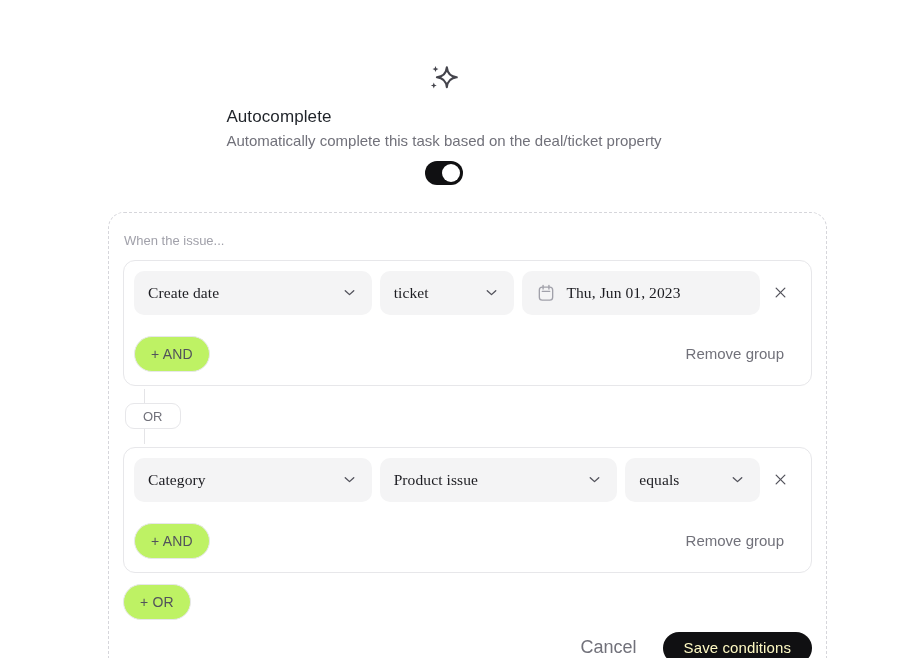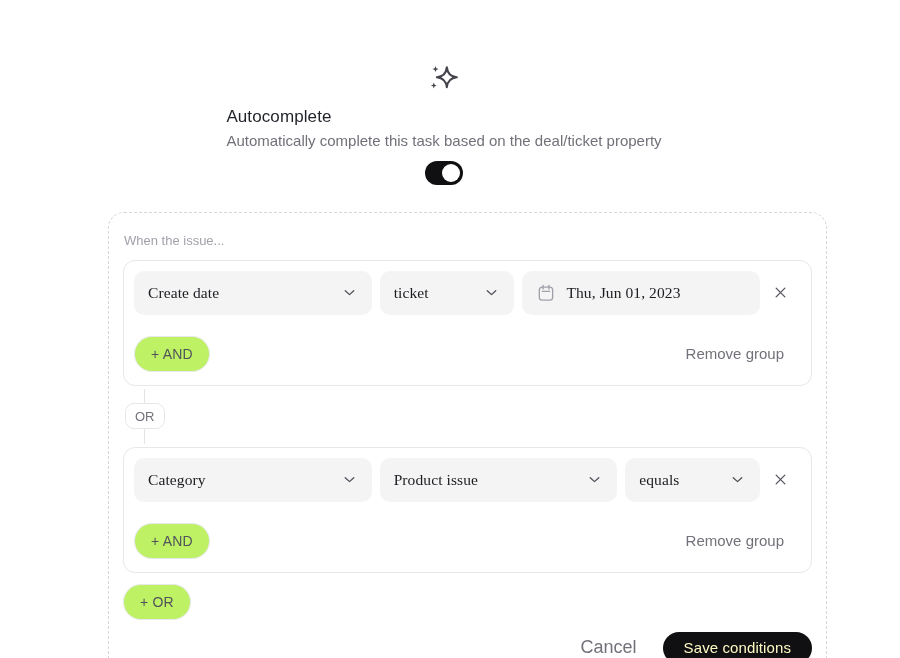--- a/index.html
+++ b/index.html
@@ -148,21 +148,21 @@
     bottom: 3px;
     width: 1px;
     background: #e4e4e7;
   }
   .or-badge {
     position: relative;
     z-index: 1;
     margin-left: 2px;
     height: 26px;
     min-width: 38px;
-    padding: 0 9px;
+    padding: 0 17px;
     display: inline-flex;
     align-items: center;
     justify-content: center;
     background: #ffffff;
     border: 1px solid #e7e7ea;
     border-radius: 9px;
     font-size: 13px;
     color: #71717a;
   }
 

